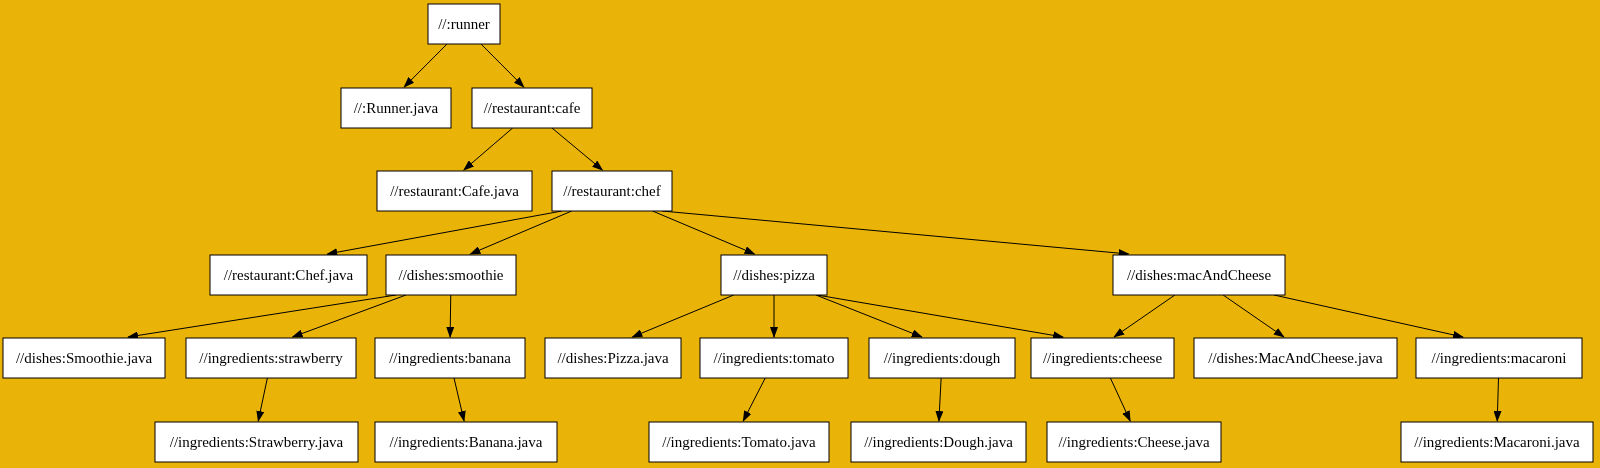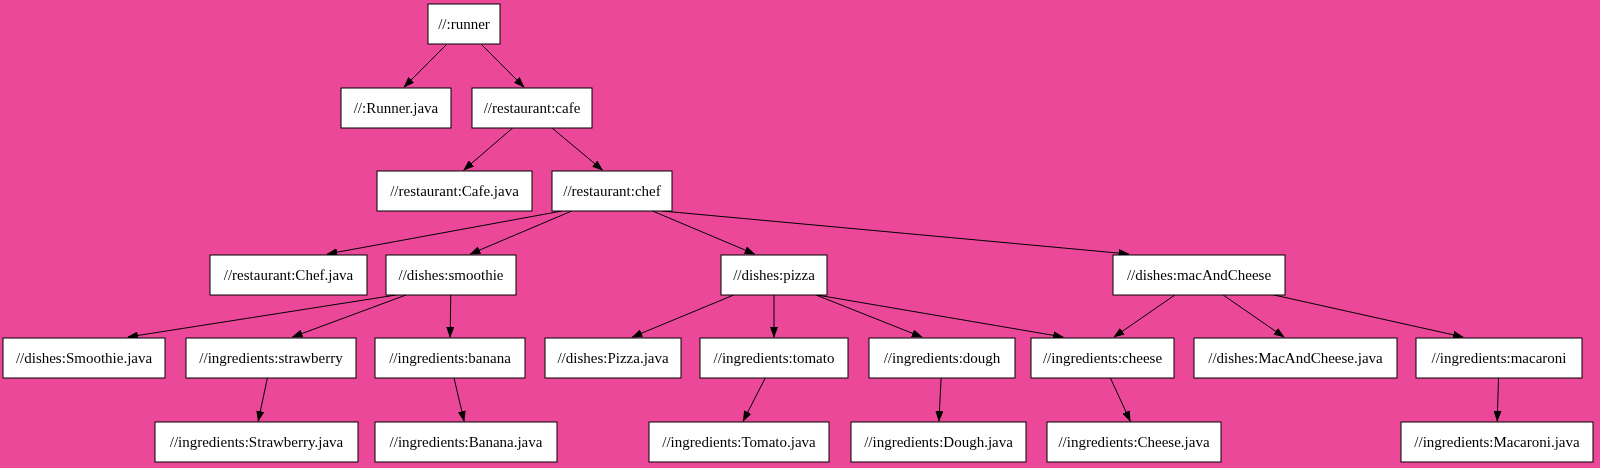--- a/index.html
+++ b/index.html
@@ -4,21 +4,21 @@
 <style>
   html, body {
     margin: 0;
     padding: 0;
     background: #ffffff;
   }
   .canvas-wrap {
     position: relative;
     width: 1600px;
     height: 468px;
-    background: #ec4899;
+    background: #eab308;
     font-family: "Liberation Serif", "DejaVu Serif", serif;
   }
   svg text {
     font-family: "Liberation Serif", "DejaVu Serif", serif;
     font-size: 15px;
     fill: #000000;
   }
   svg rect.node-box {
     fill: #ffffff;
     stroke: #000000;

